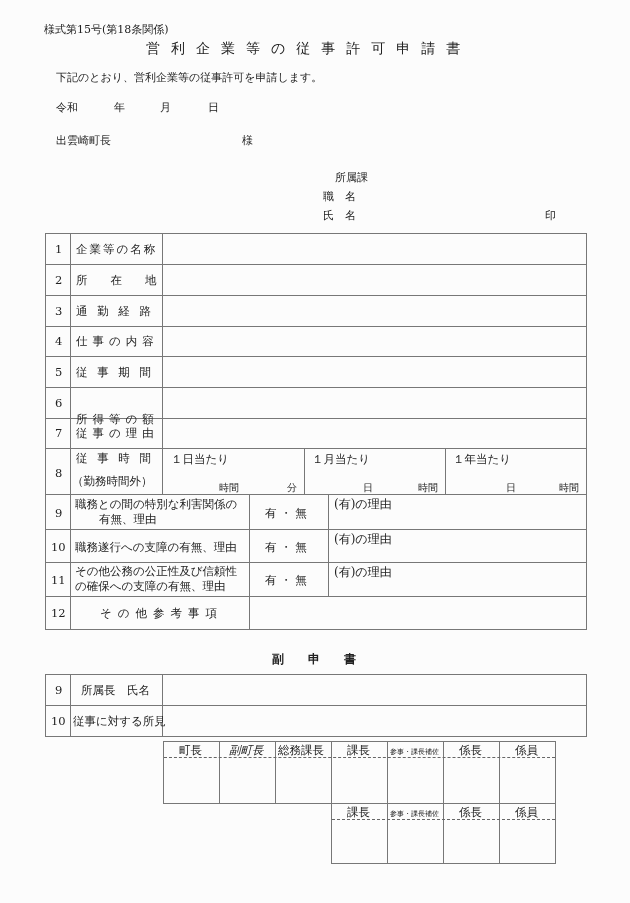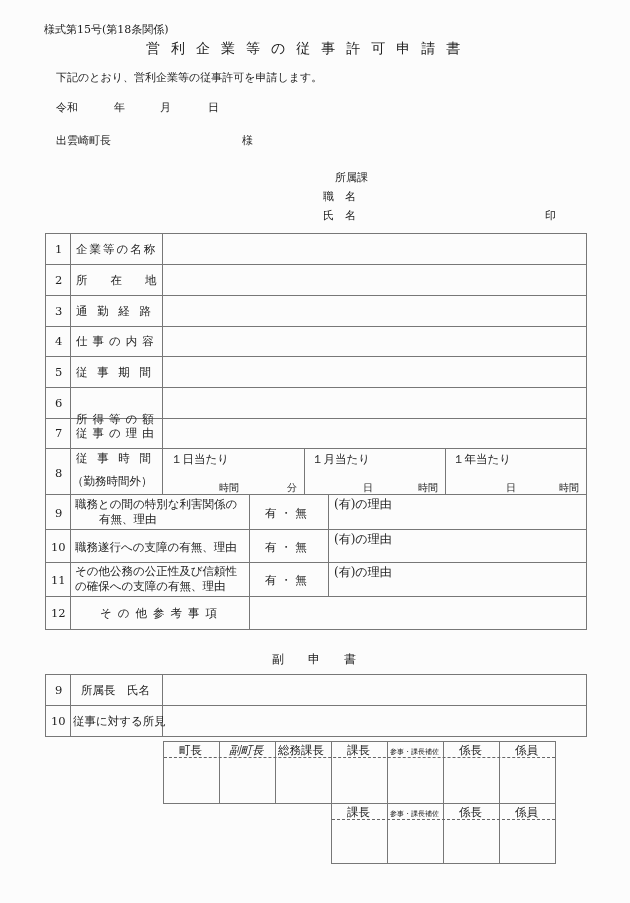--- a/index.html
+++ b/index.html
@@ -1,20 +1,20 @@
 <!DOCTYPE html>
 <html><head>
 <meta charset="utf-8">
 <style>
   html, body { margin:0; padding:0; }
   body { width:630px; height:903px; background:#fcfcfc; position:relative; overflow:hidden;
          font-family:"DejaVu Serif","Liberation Serif",serif; color:#222; }
   .abs { position:absolute; white-space:nowrap; }
   .f11 { font-size:11px; }
-  .f12 { font-size:12px; }
+  .f12 { font-size:12px;font-weight:bold; }
   .title { font-size:14px; letter-spacing:11px;text-align:right; }
   .line { position:absolute; background:#777; }
   .cell-text { position:absolute; font-size:11.5px; white-space:nowrap; }
   .spaced { letter-spacing:5px; }
   .small { font-size:12px; }
   .tiny { font-size:7px; }
   .dash { position:absolute; height:0; border-top:1px dashed #666; }
   .field { position:absolute; }
 </style>
 </head>

